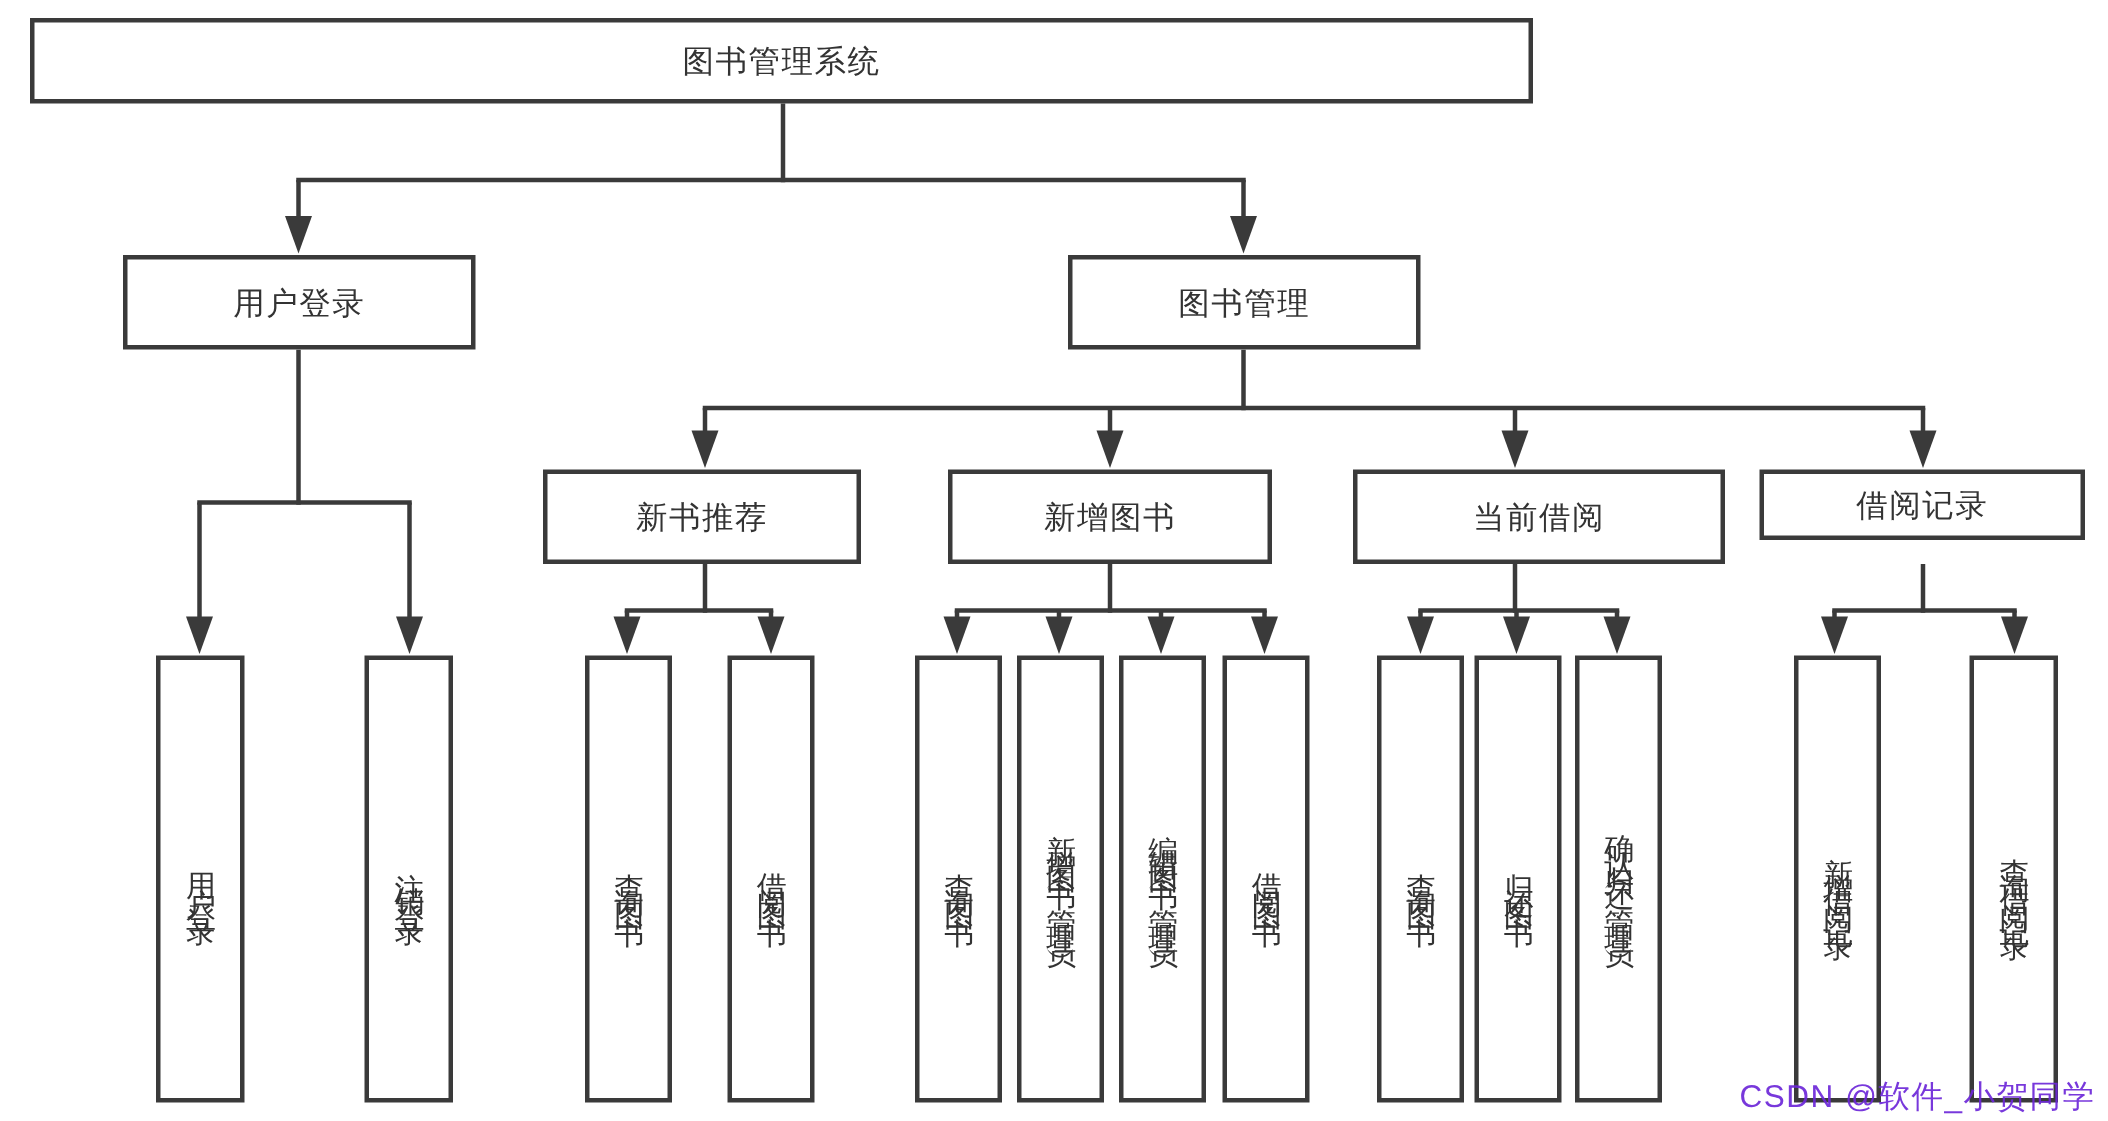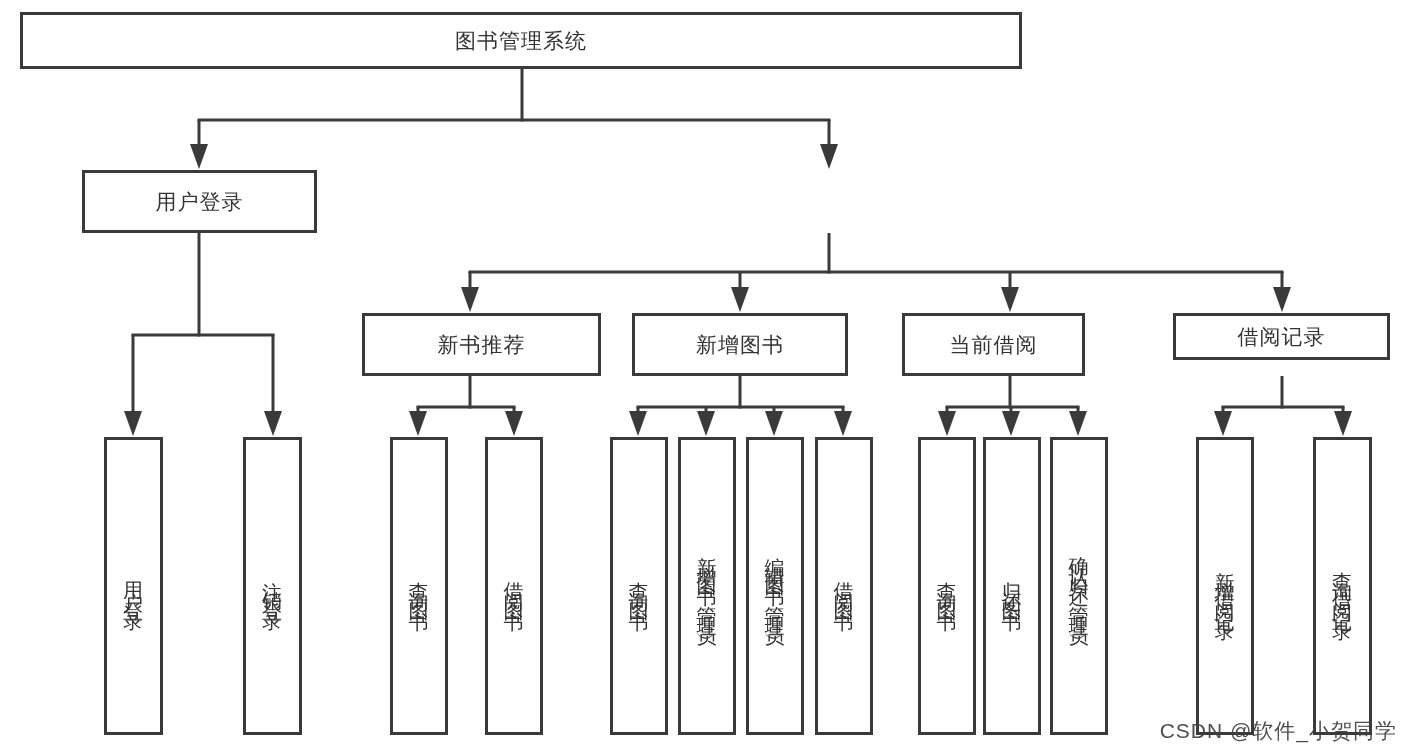--- a/index.html
+++ b/index.html
@@ -27,21 +27,21 @@
     writing-mode:vertical-rl;
     text-orientation:mixed;
     letter-spacing:10px;
     font-size:20px;
     line-height:1;
   }
   #watermark{
     position:absolute;
     right:8px;bottom:2px;
     font-size:21px;
-    color:#404040;
+    color:#6d28d9;
     opacity:.92;
     letter-spacing:1px;
     white-space:nowrap;
   }
 </style>
 </head>
 <body>
 
 <div id="canvas">
 
@@ -117,24 +117,25 @@
       <line x1="1223" y1="407" x2="1223" y2="415"></line>
       <polygon points="1214,411 1232,411 1223,436"></polygon>
       <line x1="1343" y1="407" x2="1343" y2="415"></line>
       <polygon points="1334,411 1352,411 1343,436"></polygon>
     </g>
   </svg>
 
   <div class="node" style="left:20px;top:12px;width:1002px;height:57px;">图书管理系统</div>
 
   <div class="node" style="left:82px;top:170px;width:235px;height:63px;">用户登录</div>
+  <div class="node" style="left:712px;top:170px;width:235px;height:63px;">图书管理</div>
 
-  <div class="node" style="left:362px;top:313px;width:239px;height:63px;">新书推荐</div>
+  <div class="node" style="left:362px;top:313px;width:212px;height:63px;">新书推荐</div>
   <div class="node" style="left:632px;top:313px;width:216px;height:63px;">新增图书</div>
-  <div class="node" style="left:902px;top:313px;width:183px;height:63px;">当前借阅</div>
+  <div class="node" style="left:902px;top:313px;width:248px;height:63px;">当前借阅</div>
   <div class="node" style="left:1173px;top:313px;width:217px;height:47px;">借阅记录</div>
 
   <div class="node node-v" style="left:104px;top:437px;width:59px;height:298px;">用户登录</div>
   <div class="node node-v" style="left:243px;top:437px;width:59px;height:298px;">注销登录</div>
 
   <div class="node node-v" style="left:390px;top:437px;width:58px;height:298px;">查询图书</div>
   <div class="node node-v" style="left:485px;top:437px;width:58px;height:298px;">借阅图书</div>
 
   <div class="node node-v" style="left:610px;top:437px;width:58px;height:298px;">查询图书</div>
   <div class="node node-v" style="left:678px;top:437px;width:58px;height:298px;">新增图书（管理员）</div>

